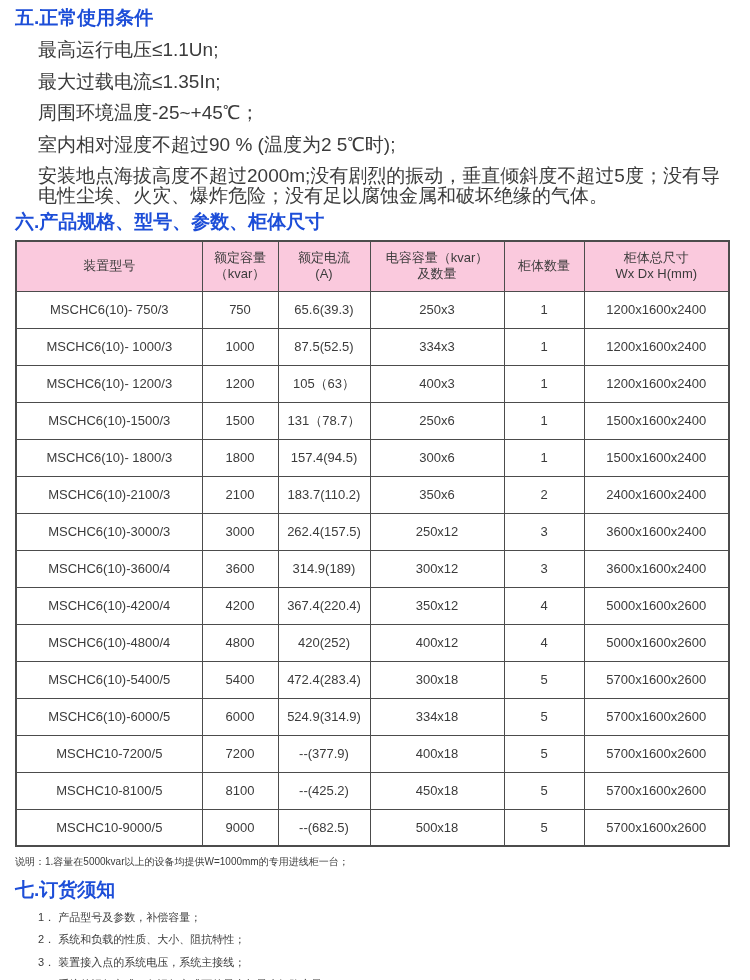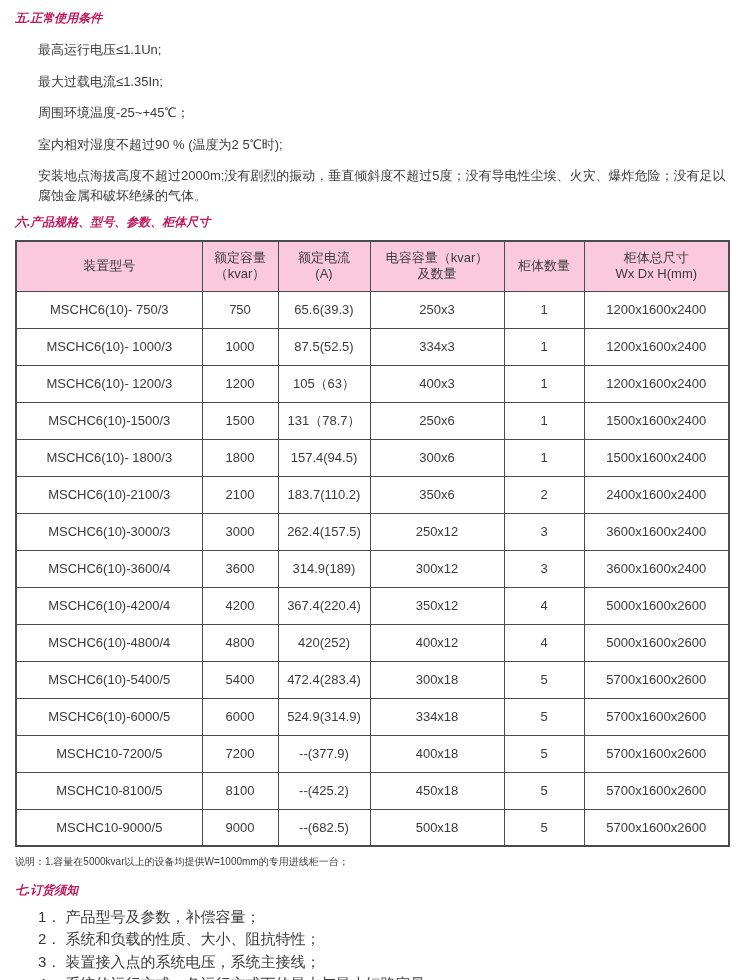--- a/index.html
+++ b/index.html
@@ -6,31 +6,30 @@
   html, body {
     width: 750px; height: 980px;
     background: #ffffff;
     font-family: "Liberation Sans", sans-serif;
     color: #3b3b3b;
     overflow: hidden;
   }
   .page { padding: 8px 15px 0 15px; }
 
   .sec-heading {
-    font-size: 12px;
+    font-size: 19px;
     font-weight: bold;
-    color: #be185d;
+    color: #1d4ed8;
     line-height: 20px;
-    font-style: italic;
   }
   #sec5-title { margin-bottom: 9px; }
 
   .cond-list { margin-left: 23px; max-width: 690px; }
   .cond-item {
-    font-size: 13px;
+    font-size: 19px;
     line-height: 19.5px;
     white-space: normal;
     margin-top: 12px;
   }
 
   #sec6-title { margin-top: 7px; }
 
   table.spec {
     border-collapse: collapse;
     table-layout: fixed;
@@ -55,21 +54,21 @@
     white-space: pre-line;
     line-height: 16px;
   }
   table.spec tbody td { height: 37px; background: #ffffff; }
 
   .notes { margin-top: 6px; }
   .note-line { font-size: 10px; line-height: 17.5px; }
 
   #sec7-title { margin-top: 9px; }
   .order-list { margin-left: 23px; margin-top: 6px; }
-  .order-item { font-size: 15px; line-height: 22.5px; }
+  .order-item { font-size: 11px; line-height: 22.5px; }
 </style>
 </head>
 <body>
 
 <div class="page">
 
   <div class="sec-heading" id="sec5-title">五.正常使用条件</div>
 
   <div class="cond-list">
     <div class="cond-item">最高运行电压≤1.1Un;</div>

